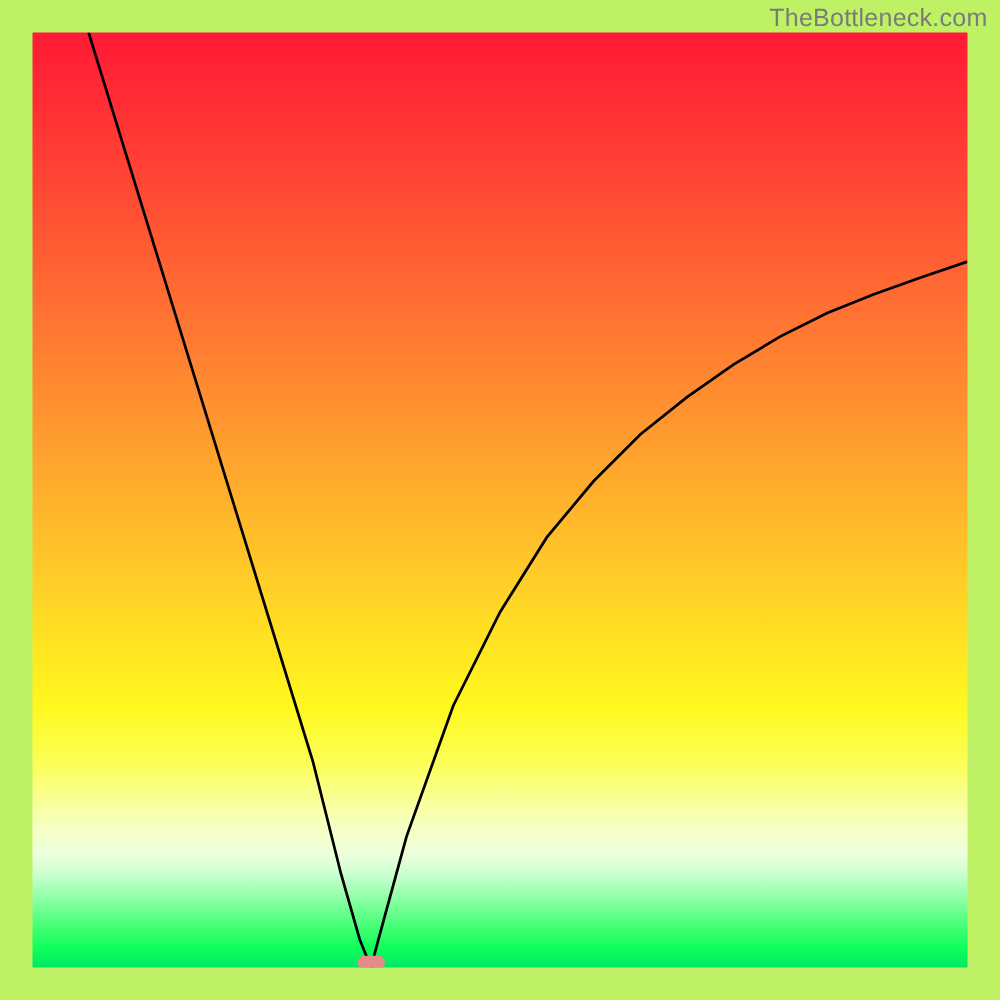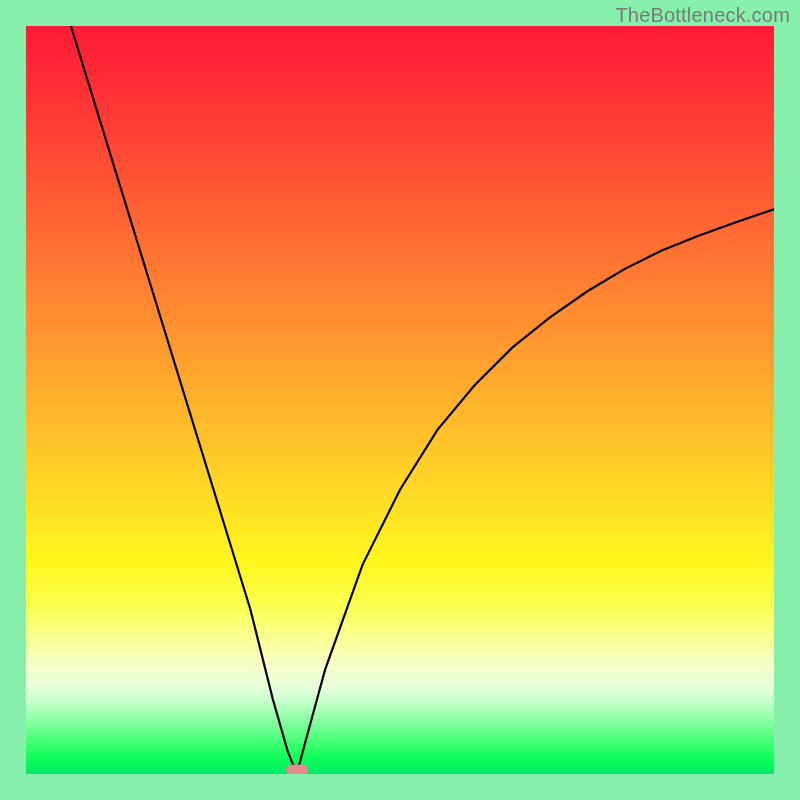--- a/index.html
+++ b/index.html
@@ -9,21 +9,21 @@
     background: #000;
     position: relative;
     font-family: Arial, sans-serif;
   }
   .frame {
     position: absolute;
     top: 0;
     left: 0;
     width: 800px;
     height: 800px;
-    background: #86efac;
+    background: #bef264;
   }
   .plot-area {
     position: absolute;
     top: 26px;
     left: 26px;
     width: 748px;
     height: 748px;
     background: linear-gradient(to bottom,
       #ff1a35 0%,
       #ff2f35 8%,

